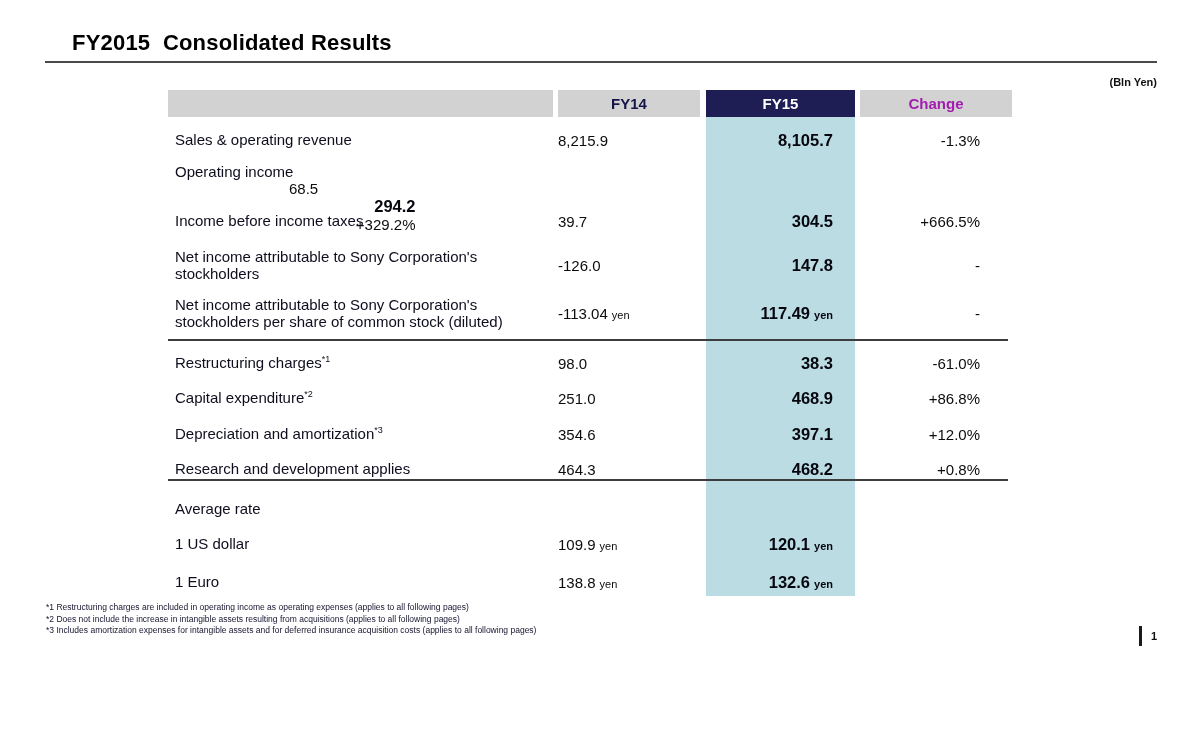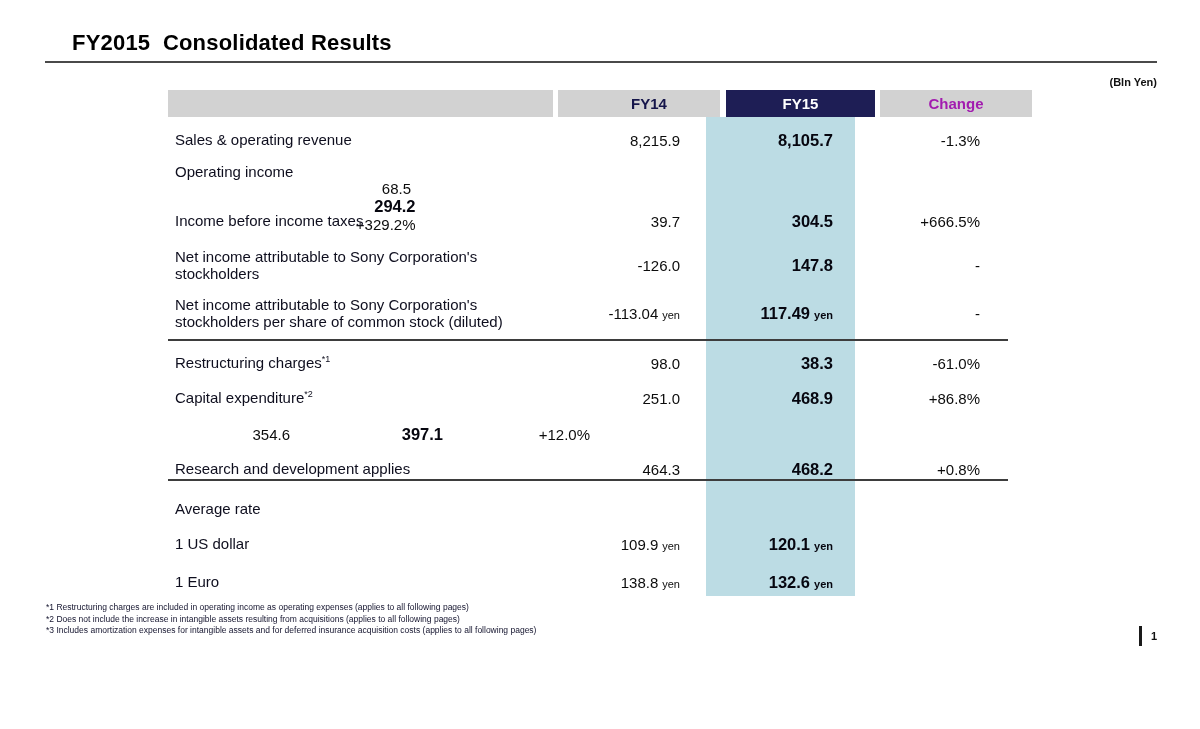--- a/index.html
+++ b/index.html
@@ -32,21 +32,21 @@
   .hdr-cell{
     height:27px;display:flex;align-items:center;justify-content:center;
     font-size:15px;font-weight:bold;
   }
   .row{
     position:absolute;left:168px;display:flex;align-items:center;
   }
   .cell{display:flex;align-items:center;}
   .c-label{width:385px;margin-right:5px;padding-left:7px;box-sizing:border-box;
     font-size:15px;line-height:1.15;color:#0e0e1e;display:block;}
-  .c-fy14{width:142px;margin-right:6px;justify-content:flex-end;padding-right:20px;box-sizing:border-box;
+  .c-fy14{width:142px;margin-right:6px;justify-content:flex-start;padding-right:20px;box-sizing:border-box;
     font-size:15px;color:#0c0c0c;}
   .c-fy15{width:149px;justify-content:flex-end;padding-right:22px;box-sizing:border-box;
     font-size:16.5px;font-weight:bold;color:#06060f;}
   .c-change{width:145px;justify-content:flex-end;padding-right:20px;box-sizing:border-box;
     font-size:15px;color:#0c0c0c;}
   .suffix{font-size:11px;}
   .suffix:not(:empty){margin-left:4px;position:relative;top:2px;}
   sup{font-size:9px;vertical-align:super;line-height:0;}
   sup:empty{display:none;}
   .rule{
@@ -69,21 +69,21 @@
 <div class="slide">
 
   <div class="title">FY2015  Consolidated Results</div>
   <div class="title-rule"></div>
   <div class="unit-note">(Bln Yen)</div>
 
   <div class="hl-col"></div>
 
   <div class="hdr-row">
     <div class="hdr-cell c-label" style="background:#d2d2d2;padding-left:0;"></div>
-    <div class="hdr-cell" style="width:142px;margin-right:6px;background:#d2d2d2;color:#15154a;padding-left:20px;">FY14</div>
+    <div class="hdr-cell" style="width:142px;margin-right:6px;background:#d2d2d2;color:#15154a;">FY14</div>
     <div class="hdr-cell" style="width:149px;margin-right:5px;background:#1e1e55;color:#ffffff;">FY15</div>
     <div class="hdr-cell" style="width:152px;background:#d2d2d2;color:#a21caf;">Change</div>
   </div>
 
   <div class="row" style="top:122px;height:36px;">
     <div class="cell c-label"><span>Sales &amp; operating revenue</span></div>
     <div class="cell c-fy14">
         <span>8,215.9</span>
         <span class="suffix"></span>
       </div>
@@ -168,20 +168,21 @@
         <span class="suffix"></span>
       </div>
     <div class="cell c-fy15">
         <span>468.9</span>
         <span class="suffix"></span>
       </div>
     <div class="cell c-change">+86.8%</div>
   </div>
 
   <div class="row" style="top:417px;height:34px;">
+    <div class="cell c-label"><span>Depreciation and amortization</span><sup>*3</sup></div>
     <div class="cell c-fy14">
         <span>354.6</span>
         <span class="suffix"></span>
       </div>
     <div class="cell c-fy15">
         <span>397.1</span>
         <span class="suffix"></span>
       </div>
     <div class="cell c-change">+12.0%</div>
   </div>

